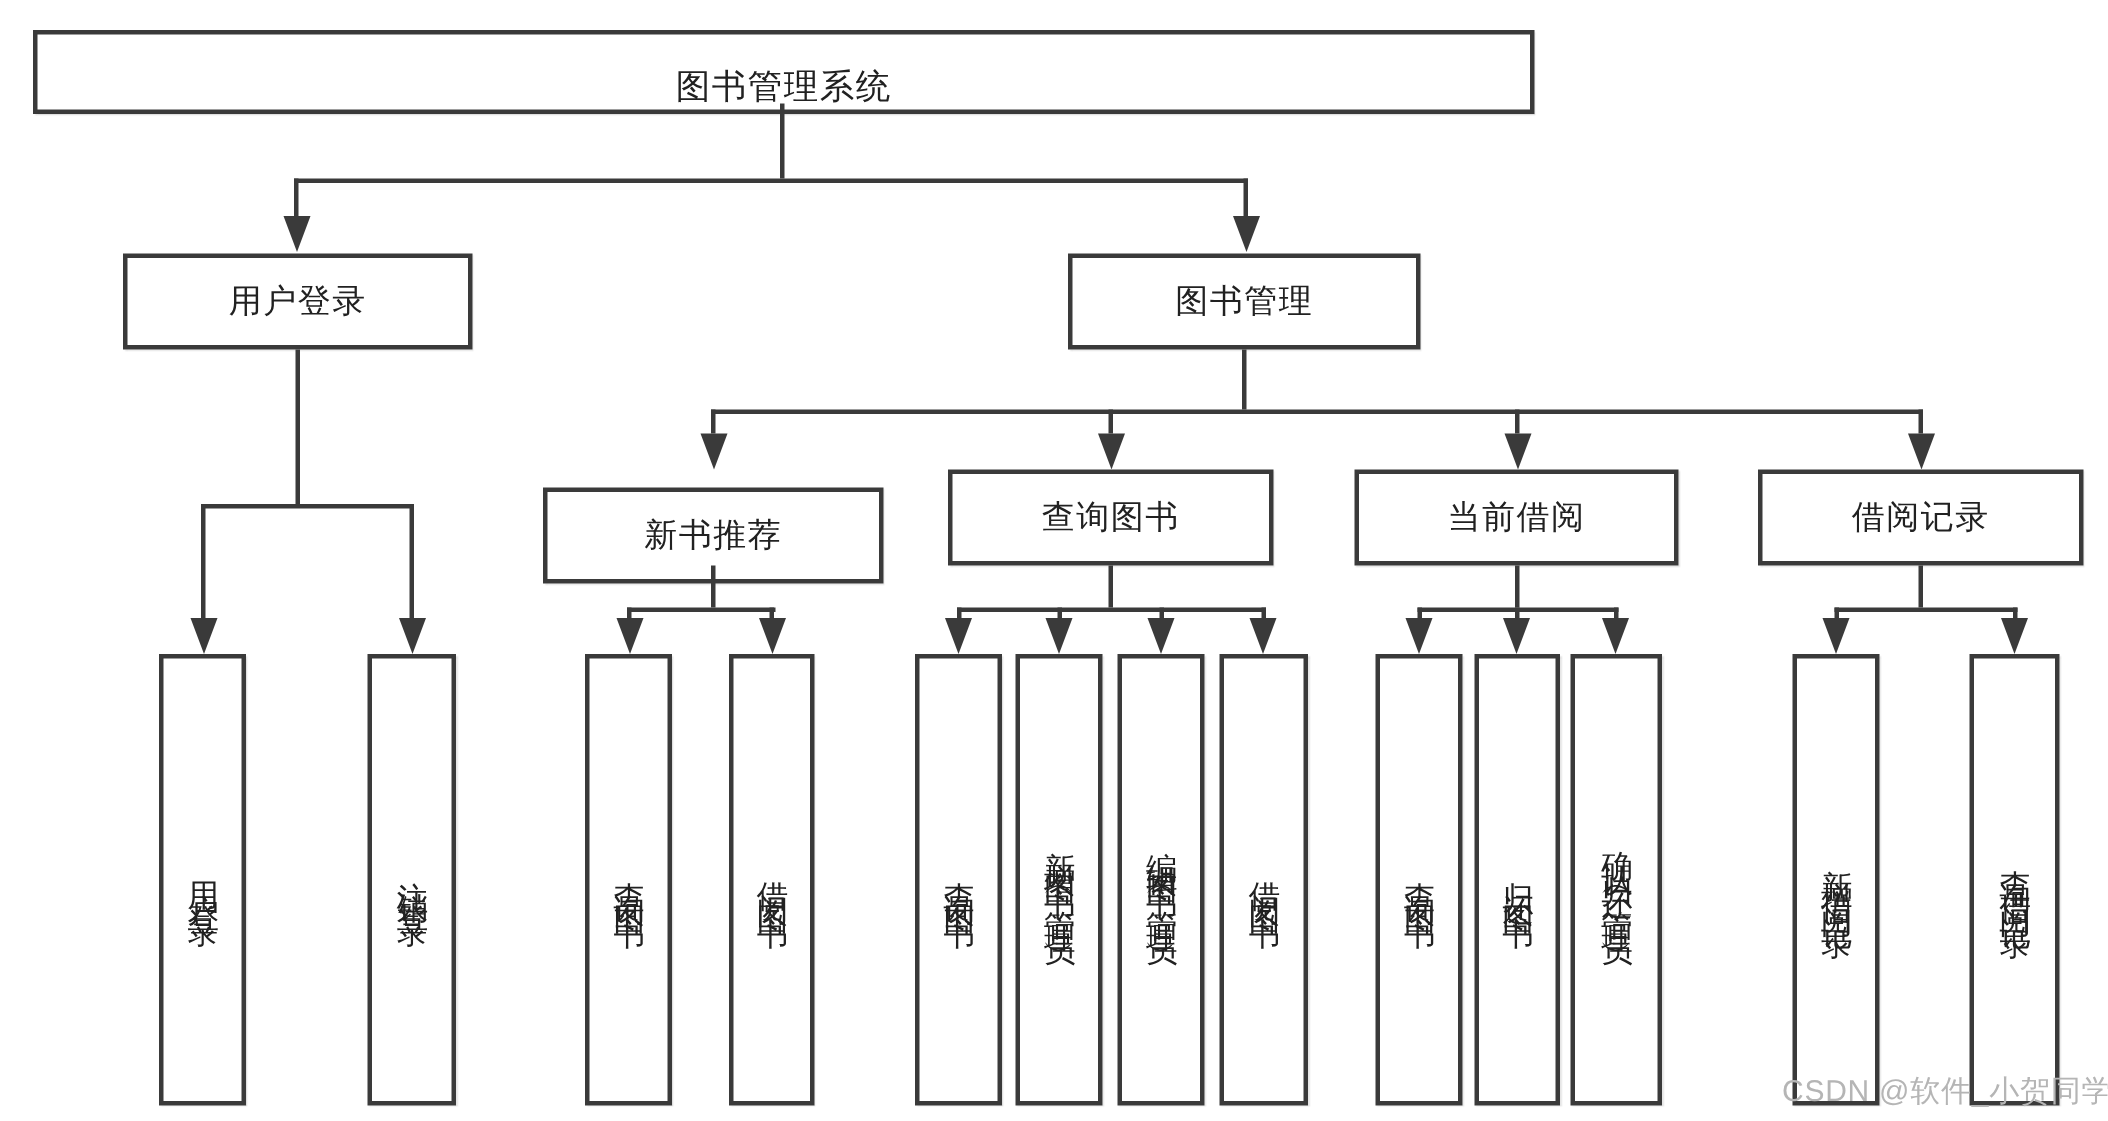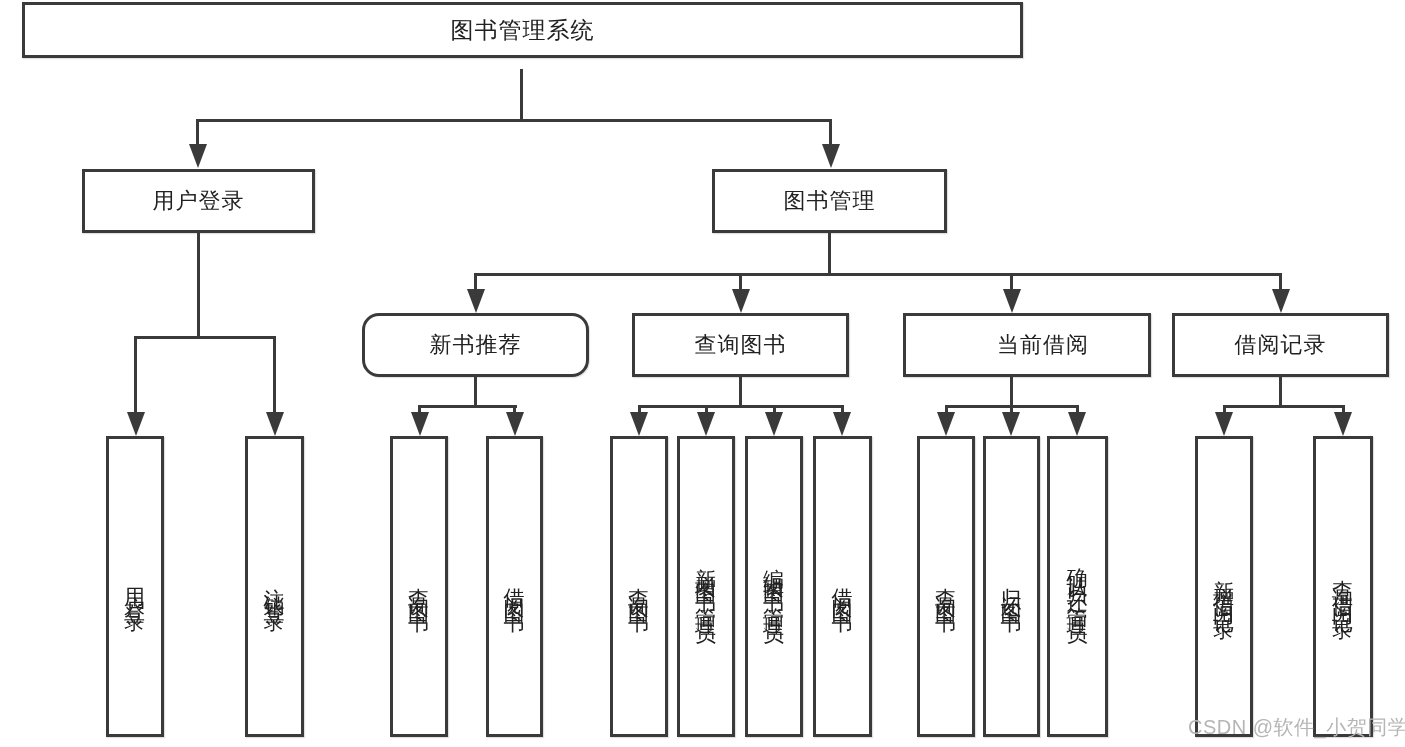--- a/index.html
+++ b/index.html
@@ -60,21 +60,21 @@
     letter-spacing:0.5px;
     white-space:nowrap;
     z-index:5;
   }
 </style>
 </head>
 <body>
 
 <div class="stage">
 
-  <div class="node root" style="left:22px;top:2px;width:995px;height:50px;">
+  <div class="node root" style="left:22px;top:20px;width:995px;height:50px;align-items:flex-end;">
     <span class="hlabel">图书管理系统</span>
   </div>
 
   <div class="v" style="left:520px;top:69px;height:50px;"></div>
   <div class="h" style="left:196px;top:119px;width:636px;"></div>
   <div class="v" style="left:196px;top:119px;height:25px;"></div>
   <div class="ah" style="left:189px;top:144px;"></div>
   <div class="v" style="left:829px;top:119px;height:25px;"></div>
   <div class="ah" style="left:822px;top:144px;"></div>
 
@@ -96,27 +96,27 @@
   <div class="h" style="left:474px;top:273px;width:808px;"></div>
   <div class="v" style="left:474px;top:273px;height:16px;"></div>
   <div class="ah" style="left:467px;top:289px;"></div>
   <div class="v" style="left:739px;top:273px;height:16px;"></div>
   <div class="ah" style="left:732px;top:289px;"></div>
   <div class="v" style="left:1010px;top:273px;height:16px;"></div>
   <div class="ah" style="left:1003px;top:289px;"></div>
   <div class="v" style="left:1279px;top:273px;height:16px;"></div>
   <div class="ah" style="left:1272px;top:289px;"></div>
 
-  <div class="node" style="left:362px;top:313px;width:221px;height:58px;border-radius:17px;">
+  <div class="node" style="left:362px;top:325px;width:221px;height:58px;">
     <span class="hlabel">新书推荐</span>
   </div>
   <div class="node" style="left:632px;top:313px;width:211px;height:58px;">
     <span class="hlabel">查询图书</span>
   </div>
-  <div class="node" style="left:903px;top:313px;width:210px;height:58px;padding-left:32px;">
+  <div class="node" style="left:903px;top:313px;width:210px;height:58px;">
     <span class="hlabel">当前借阅</span>
   </div>
   <div class="node" style="left:1172px;top:313px;width:211px;height:58px;">
     <span class="hlabel">借阅记录</span>
   </div>
 
   <div class="v" style="left:474px;top:377px;height:28px;"></div>
   <div class="h" style="left:418px;top:405px;width:99px;"></div>
   <div class="v" style="left:418px;top:405px;height:7px;"></div>
   <div class="ah" style="left:411px;top:412px;"></div>

